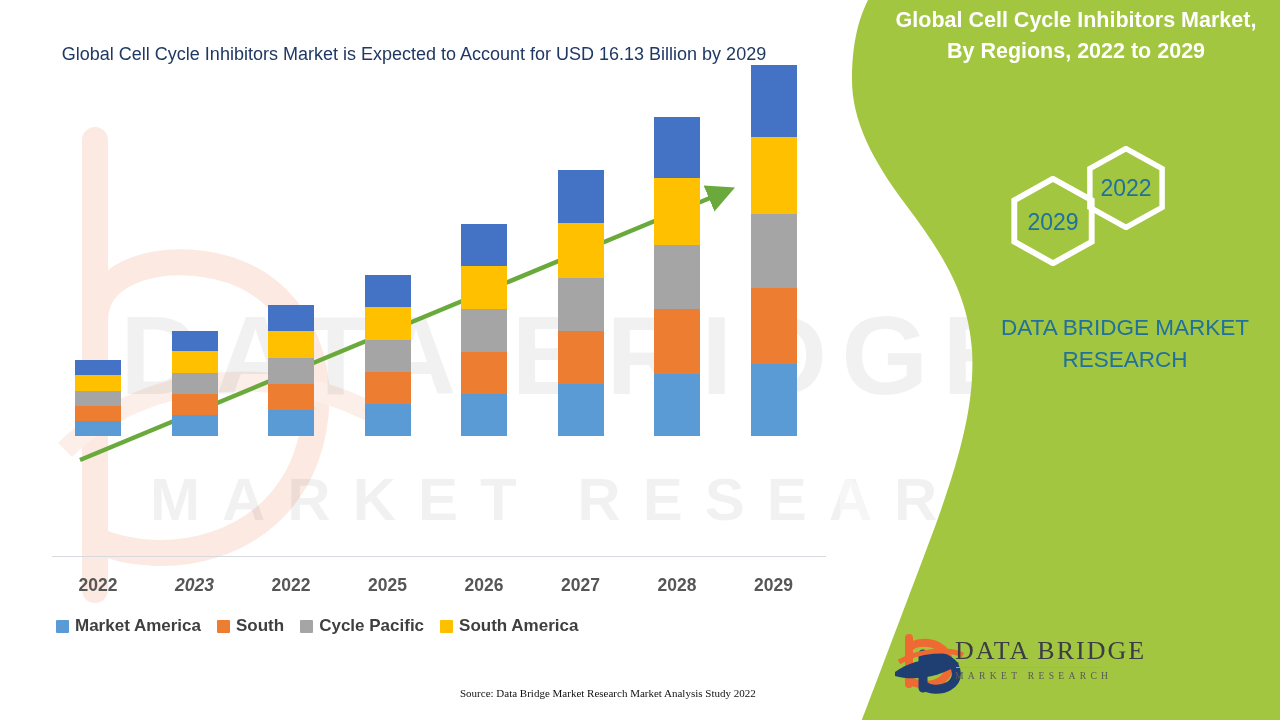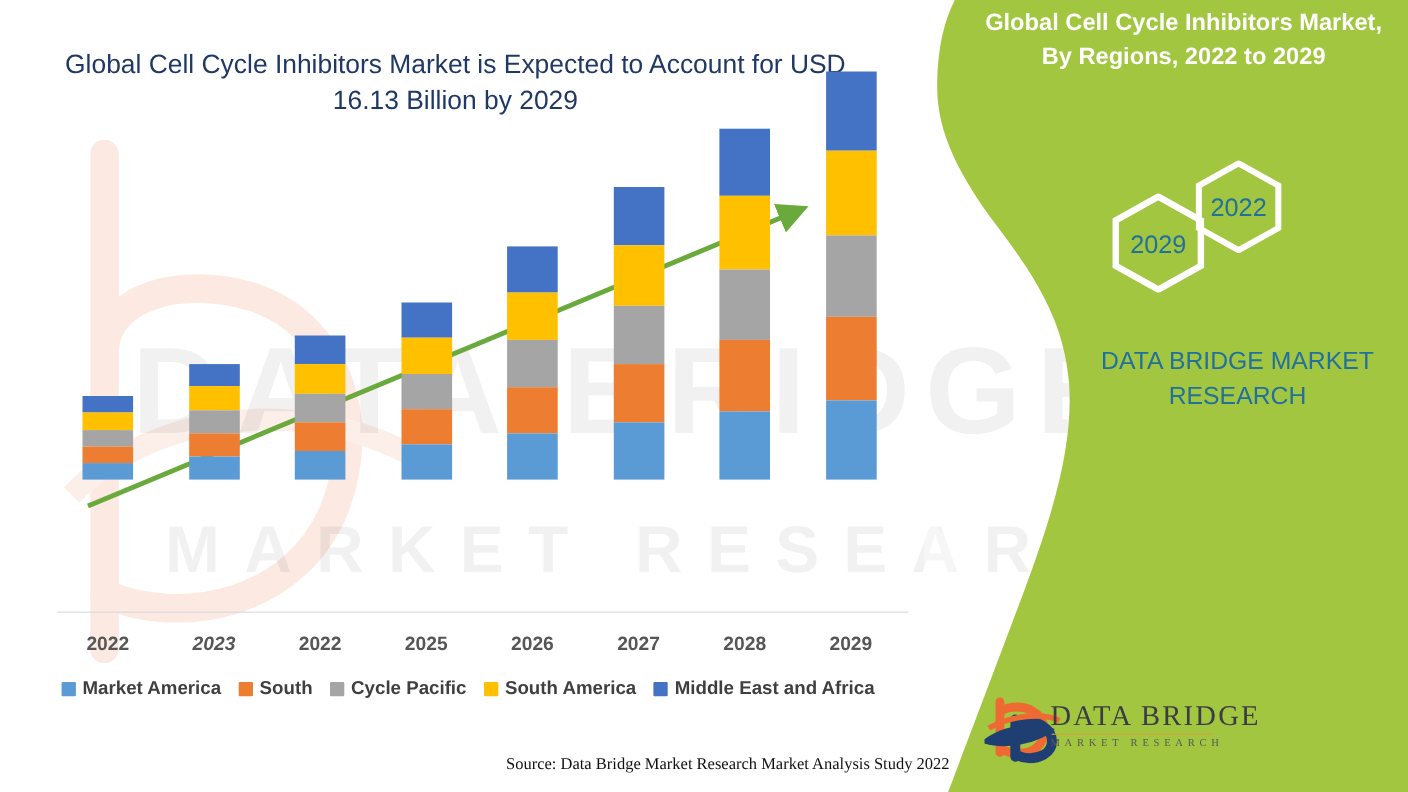--- a/index.html
+++ b/index.html
@@ -25,21 +25,21 @@
   }
   .wm-b {
     position: absolute; left: 55px; top: 120px;
     width: 420px; height: 520px; opacity: 0.30;
   }
 
   
   .chart-title {
     position: absolute; left: 44px; top: 42px; width: 740px;
     text-align: center;
-    font-size: 24px; line-height: 1.38;
+    font-size: 18px; line-height: 1.38;
     color: #1f3864; font-weight: 400;
   }
 
   
   .green-panel {
     position: absolute; left: 0; top: 0; width: 1280px; height: 720px;
     pointer-events: none;
   }
   .panel-title {
     position: absolute; left: 880px; top: 5px; width: 392px;
@@ -99,21 +99,21 @@
   .legend-item { display: flex; align-items: center; gap: 6px; white-space: nowrap; }
   .swatch { width: 13px; height: 13px; border-radius: 1px; }
 
   
   .footer-left {
     position: absolute; left: 30px; top: 685px;
     font-family: "Liberation Serif", serif; font-size: 12.4px; color: #111;
   }
   .footer-right {
     position: absolute; left: 460px; top: 687px;
-    font-family: "Liberation Serif", serif; font-size: 15px; color: #111;
+    font-family: "Liberation Serif", serif; font-size: 11px; color: #111;
   }
 </style>
 </head>
 <body>
 
 <div id="root">
 
   <div class="wm-wrap">
     <svg class="wm-b" viewBox="0 0 420 520">
       <path d="M40 20 L40 470 M40 200 C40 150 110 130 175 150 C250 175 280 260 250 340 C215 430 110 450 40 420" fill="none" stroke="#f2b8a0" stroke-width="26" stroke-linecap="round"></path>
@@ -214,24 +214,20 @@
         <div class="swatch" style="background: rgb(237, 125, 49);"></div>
         <span>South</span>
       </div>
       <div class="legend-item">
         <div class="swatch" style="background: rgb(165, 165, 165);"></div>
         <span>Cycle Pacific</span>
       </div>
       <div class="legend-item">
         <div class="swatch" style="background: rgb(255, 192, 0);"></div>
         <span>South America</span>
-      </div>
-      <div class="legend-item">
-        <div class="swatch" style="background: rgb(68, 114, 196);"></div>
-        <span>Middle East and Africa</span>
       </div>
     </div>
 
   <svg class="green-panel" viewBox="0 0 1280 720">
     <path id="gp" d="M868 0 L1280 0 L1280 720 L862 720 C862 720 900 620 930 540 C962 455 975 400 972 350 C968 292 940 250 906 205 C872 160 852 120 852 80 C852 45 858 20 868 0 Z" fill="#a2c63f"></path>
     <circle id="gpc" cx="862" cy="560" r="0" fill="#ffffff" opacity="0"></circle>
   </svg>
   <svg class="green-panel" viewBox="0 0 1280 720">
     <path d="M840 470 C884 500 896 560 872 610 L840 610 Z" fill="#ffffff" opacity="0.35"></path>
   </svg>

